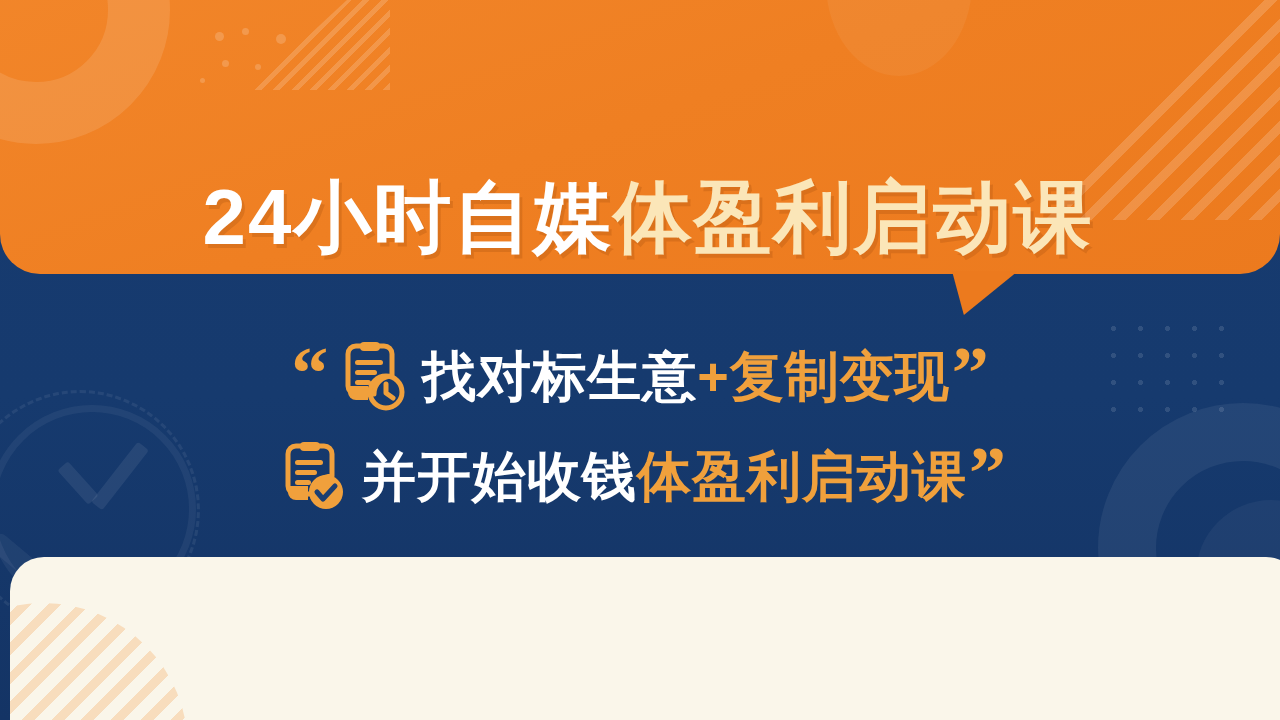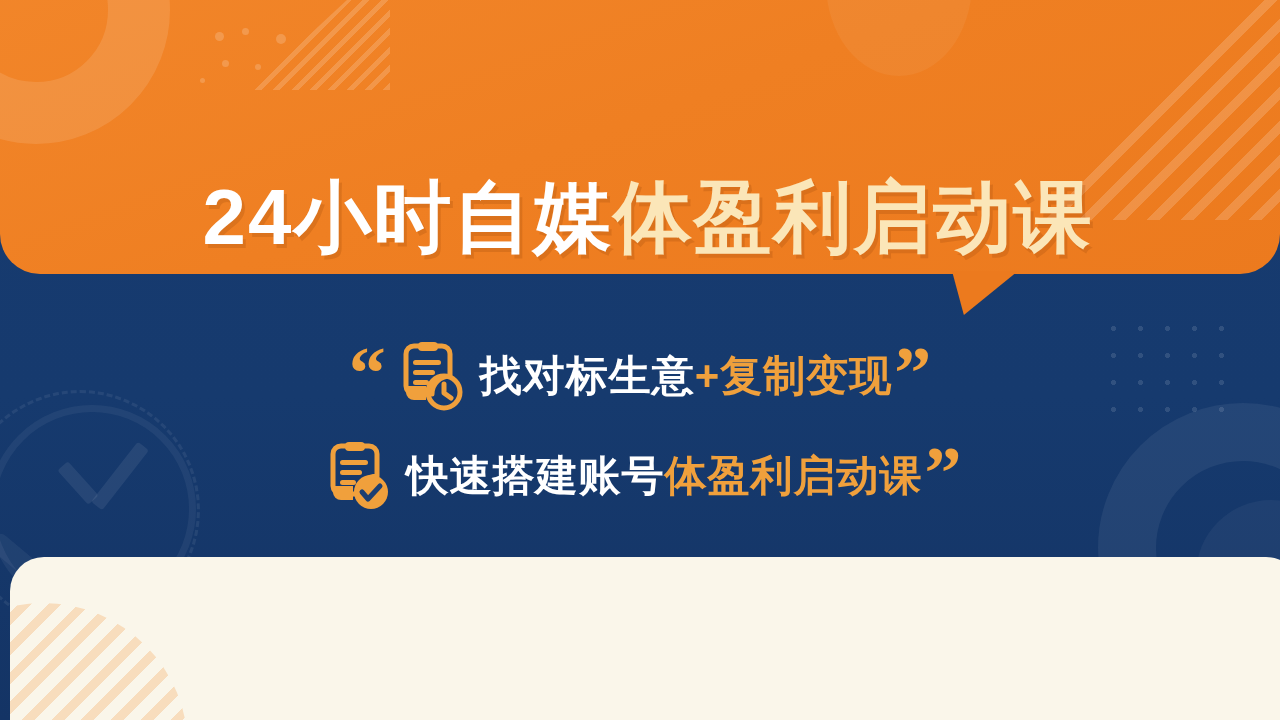--- a/index.html
+++ b/index.html
@@ -235,21 +235,21 @@
   }
   .quote-open { margin-right: 6px; margin-top: -6px; }
   .quote-close { margin-left: 2px; margin-top: -6px; }
   .sl-icon {
     width: 72px;
     height: 72px;
     margin-right: 16px;
     flex: 0 0 auto;
   }
   .sl-text {
-    font-size: 42px;
+    font-size: 54px;
     font-weight: 700;
     letter-spacing: 1px;
     line-height: 1;
   }
   .sl-w { color: #ffffff; }
   .sl-o { color: #f0a03c; }
 
   
   .bottom-panel {
     position: absolute;
@@ -346,21 +346,21 @@
           <rect x="26" y="2" width="20" height="9" rx="4" fill="#f0a03c"></rect>
           <rect x="21" y="20" width="28" height="5" rx="2.5" fill="#f0a03c"></rect>
           <rect x="21" y="30" width="22" height="5" rx="2.5" fill="#f0a03c"></rect>
           <rect x="21" y="40" width="16" height="5" rx="2.5" fill="#f0a03c"></rect>
           <path d="M14 46 v6 a8 8 0 0 0 8 8 h12 v-14 z" fill="#f0a03c"></path>
           <circle cx="52" cy="52" r="17" fill="#f0a03c"></circle>
           <path d="M43 52 l6 7 l12 -13" fill="none" stroke="#1c3f72" stroke-width="5" stroke-linecap="round" stroke-linejoin="round"></path>
         </svg>
       </span>
 
-      <span class="sl-text"><span class="sl-w">快速搭建账号</span><span class="sl-o">体盈利启动课</span></span>
+      <span class="sl-text"><span class="sl-w">并开始收钱</span><span class="sl-o">体盈利启动课</span></span>
 
       <span class="quote-close">”</span>
     </div>
 
   </div>
 
   <div class="bottom-panel">
     <div class="bp-striped-circle"></div>
   </div>
 

